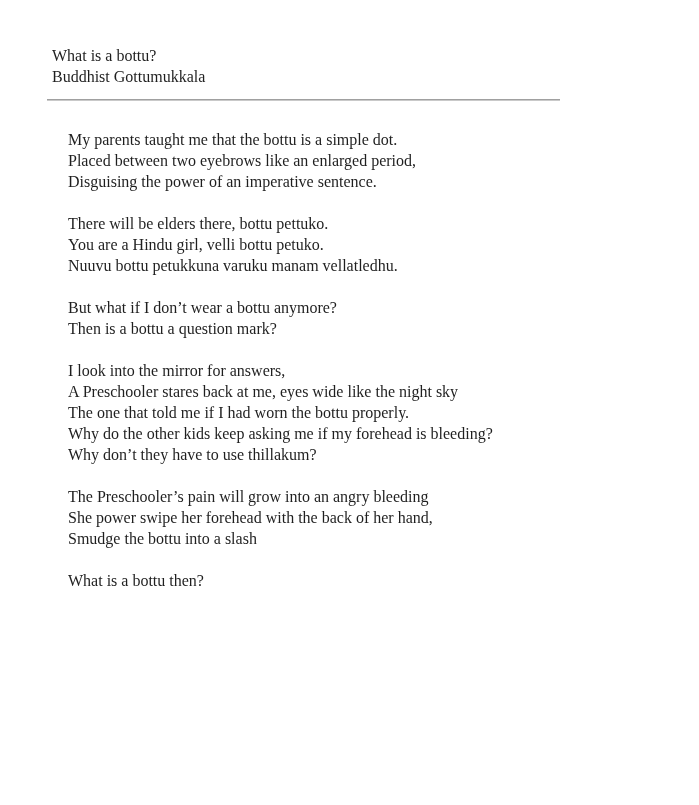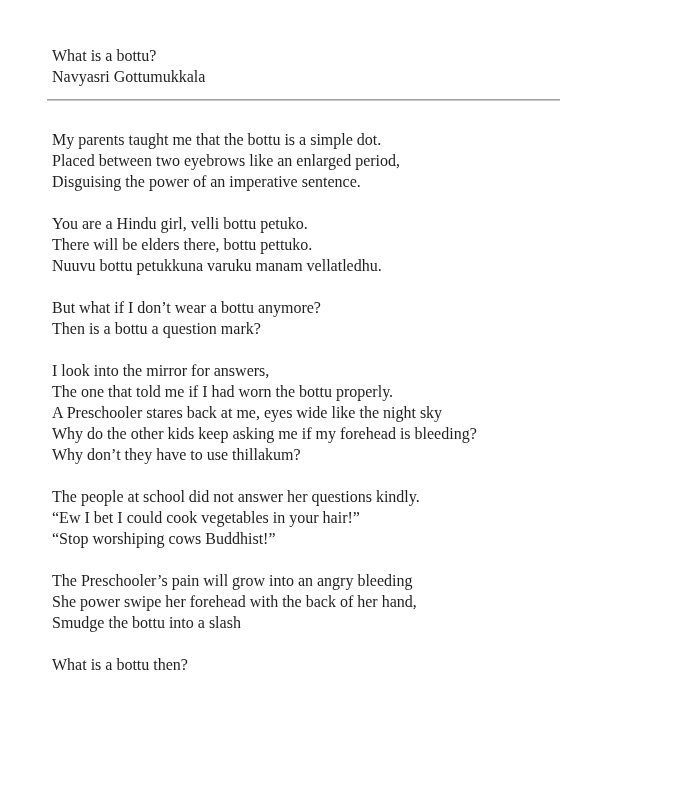--- a/index.html
+++ b/index.html
@@ -28,20 +28,21 @@
   .rule {
     height: 2px;
     width: 610px;
     margin-left: -5px;
     margin-top: 12px;
     background: linear-gradient(to bottom, #909090 0%, #b0b0b0 50%, #e2e2e2 100%);
     border: 0;
   }
   .poem-body {
     margin-top: 28px;
+    margin-left: 16px;
   }
   .stanza {
     margin: 0 0 21px 0;
   }
   .stanza:last-child {
     margin-bottom: 0;
   }
   .poem-line {
     white-space: pre;
   }
@@ -49,57 +50,52 @@
   }
 </style>
 </head>
 <body>
 
 <div class="page">
   <div class="content">
 
     <div class="title-block">
       <div class="line">What is a bottu?</div>
-      <div class="line">Navyasri Gottumukkala</div>
+      <div class="line">Buddhist Gottumukkala</div>
     </div>
 
     <div class="rule"></div>
 
     <div class="poem-body">
 
       <div class="stanza">
         <div class="poem-line">My parents taught me that the bottu is a simple dot.</div>
         <div class="poem-line">Placed between two eyebrows like an enlarged period,</div>
         <div class="poem-line">Disguising the power of an imperative sentence.</div>
       </div>
 
       <div class="stanza">
+        <div class="poem-line">There will be elders there, bottu pettuko.</div>
         <div class="poem-line">You are a Hindu girl, velli bottu petuko.</div>
-        <div class="poem-line">There will be elders there, bottu pettuko.</div>
         <div class="poem-line">Nuuvu bottu petukkuna varuku manam vellatledhu.</div>
       </div>
 
       <div class="stanza">
         <div class="poem-line">But what if I don’t wear a bottu anymore?</div>
         <div class="poem-line">Then is a bottu a question mark?</div>
       </div>
 
       <div class="stanza">
         <div class="poem-line">I look into the mirror for answers,</div>
+        <div class="poem-line">A Preschooler stares back at me, eyes wide like the night sky</div>
         <div class="poem-line">The one that told me if I had worn the bottu properly.</div>
-        <div class="poem-line">A Preschooler stares back at me, eyes wide like the night sky</div>
         <div class="poem-line italic">Why do the other kids keep asking me if my forehead is bleeding?</div>
         <div class="poem-line italic">Why don’t they have to use thillakum?</div>
       </div>
 
-      <div class="stanza">
-        <div class="poem-line">The people at school did not answer her questions kindly.</div>
-        <div class="poem-line">“Ew I bet I could cook vegetables in your hair!”</div>
-        <div class="poem-line">“Stop worshiping cows Buddhist!”</div>
-      </div>
 
       <div class="stanza">
         <div class="poem-line">The Preschooler’s pain will grow into an angry bleeding</div>
         <div class="poem-line">She power swipe her forehead with the back of her hand,</div>
         <div class="poem-line">Smudge the bottu into a slash</div>
       </div>
 
       <div class="stanza">
       </div>
 

